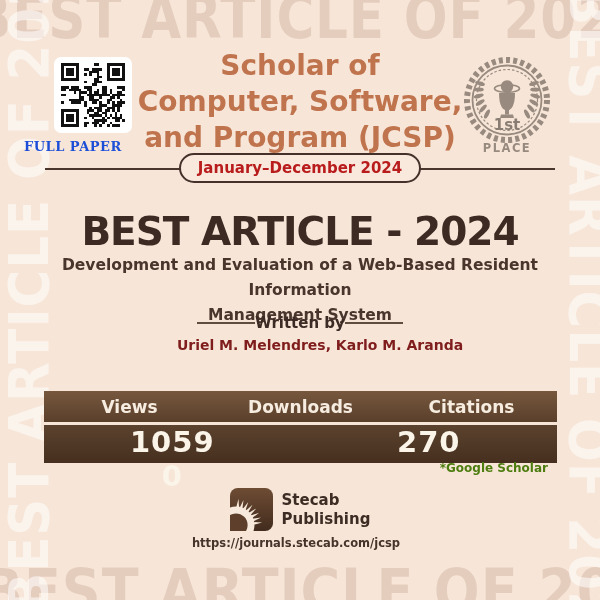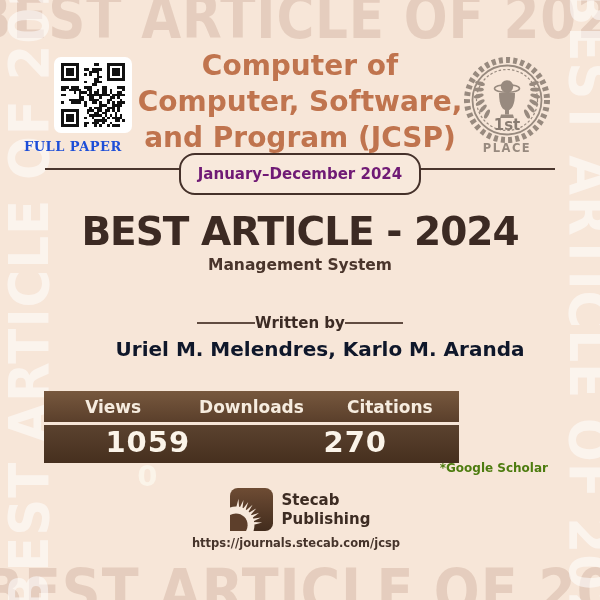--- a/index.html
+++ b/index.html
@@ -23,35 +23,35 @@
   .qr-card svg{width:64px;height:64px;}
   .qr-label{position:absolute;left:24px;top:139px;width:140px;text-align:left;
     font-family:"DejaVu Serif","Liberation Serif",serif;font-weight:bold;font-size:13px;
     letter-spacing:0.5px;color:#1d4ed8;z-index:2;}
   .journal-title{position:absolute;left:130px;top:48px;width:340px;text-align:center;
     color:#c0744e;font-weight:bold;font-size:28px;line-height:36px;letter-spacing:0px;z-index:2;}
   .badge{position:absolute;left:457px;top:50px;width:100px;height:110px;z-index:2;opacity:0.88;}
   
   .rule{position:absolute;left:45px;top:168px;width:510px;height:2px;background:#4a362d;z-index:2;}
   .period-pill{position:absolute;left:0;right:0;top:153px;margin:0 auto;width:max-content;
-    padding:10px 17px;background:#f8e9dc;border:2px solid #45312a;border-radius:16px;
-    font-weight:bold;font-size:15px;color:#701a75;z-index:3;}
+    padding:4px 17px;background:#f8e9dc;border:2px solid #45312a;border-radius:16px;
+    font-weight:bold;font-size:15px;color:#b91c1c;z-index:3;}
   
   .heading{position:absolute;left:0;right:0;top:193px;text-align:center;
     font-size:39px;font-weight:bold;letter-spacing:-1px;color:#3c2a23;z-index:2;margin-top:16px;}
   .article-title{position:absolute;left:20px;right:20px;top:253px;text-align:center;
     font-size:15.5px;font-weight:bold;line-height:25px;color:#4a352c;z-index:2;}
   .written-by{position:absolute;left:0;right:0;top:314px;display:flex;align-items:center;
     justify-content:center;z-index:2;}
   .written-by .dash{width:58px;height:2px;background:#614c41;}
   .written-by .lbl{font-weight:bold;font-size:15px;color:#3c2b24;}
   .authors{position:absolute;left:0;right:0;top:337px;text-align:center;
-    font-weight:bold;font-size:20px;color:#0f172a;z-index:2;padding-left:40px;}
-  
-  .stats{position:absolute;left:44px;top:391px;width:415px;z-index:2;border-radius:9px;}
+    font-weight:bold;font-size:14px;color:#7f1d1d;z-index:2;padding-left:40px;}
+  
+  .stats{position:absolute;left:44px;top:391px;width:513px;z-index:2;border-radius:9px;}
   .stats .hdr{display:grid;grid-template-columns:1fr 1fr 1fr;height:31px;
     background:linear-gradient(#77583e,#5a3f2b);align-items:center;}
   .stats .hdr div{text-align:center;color:#f6ecdf;font-weight:bold;font-size:17px;}
   .stats .vals{display:grid;grid-template-columns:1fr 1fr;height:38px;margin-top:3px;
     background:linear-gradient(#5b422f,#462f1e);align-items:center;}
   .stats .vals div{text-align:center;color:#fbf4e9;font-weight:bold;font-size:29px;letter-spacing:1px;}
   .footnote{position:absolute;right:52px;top:461px;font-weight:bold;font-size:12px;color:#4d7c0f;z-index:2;}
   
   .publisher{position:absolute;left:0;right:0;top:488px;display:flex;justify-content:center;
     align-items:center;gap:9px;z-index:2;}
@@ -263,21 +263,21 @@
         <rect x="2" y="2" width="3" height="3"></rect>
         <path fill-rule="evenodd" d="M18,0h7v7h-7z M19,1v5h5v-5z"></path>
         <rect x="20" y="2" width="3" height="3"></rect>
         <path fill-rule="evenodd" d="M0,18h7v7h-7z M1,19v5h5v-5z"></path>
         <rect x="2" y="20" width="3" height="3"></rect>
       </svg>
   </div>
   <div class="qr-label">FULL PAPER</div>
 
   <div class="journal-title">
-    <div>Computer of</div>
+    <div>Scholar of</div>
     <div>Computer, Software,</div>
     <div>and Program (JCSP)</div>
   </div>
 
   <svg class="badge" viewBox="0 0 100 110">
     <g stroke="#8b7e73" fill="none">
       <circle cx="50" cy="50" r="40" stroke-width="6" stroke-dasharray="4 3.2"></circle>
       <circle cx="50" cy="50" r="34.5" stroke-width="1.8"></circle>
       <circle cx="50" cy="50" r="30.5" stroke-width="1.2" stroke-dasharray="2.5 2"></circle>
       <ellipse cx="50" cy="38.5" rx="12.5" ry="3.8" stroke-width="1.6"></ellipse>
@@ -303,20 +303,21 @@
     <text x="50" y="80" text-anchor="middle" font-size="15" font-weight="bold" fill="#7a6e64">1st</text>
     <text x="50" y="102" text-anchor="middle" font-size="11.5" font-weight="bold" letter-spacing="1.5" fill="#8b7e73">PLACE</text>
   </svg>
 
   <div class="rule"></div>
   <div class="period-pill">January–December 2024</div>
 
   <div class="heading">BEST ARTICLE - 2024</div>
 
   <div class="article-title">
+    <div>Development and Evaluation of a Web-Based Resident Information</div>
     <div>Management System</div>
   </div>
 
   <div class="written-by">
     <span class="dash"></span>
     <span class="lbl">Written by</span>
     <span class="dash"></span>
   </div>
   <div class="authors">Uriel M. Melendres, Karlo M. Aranda</div>
 

